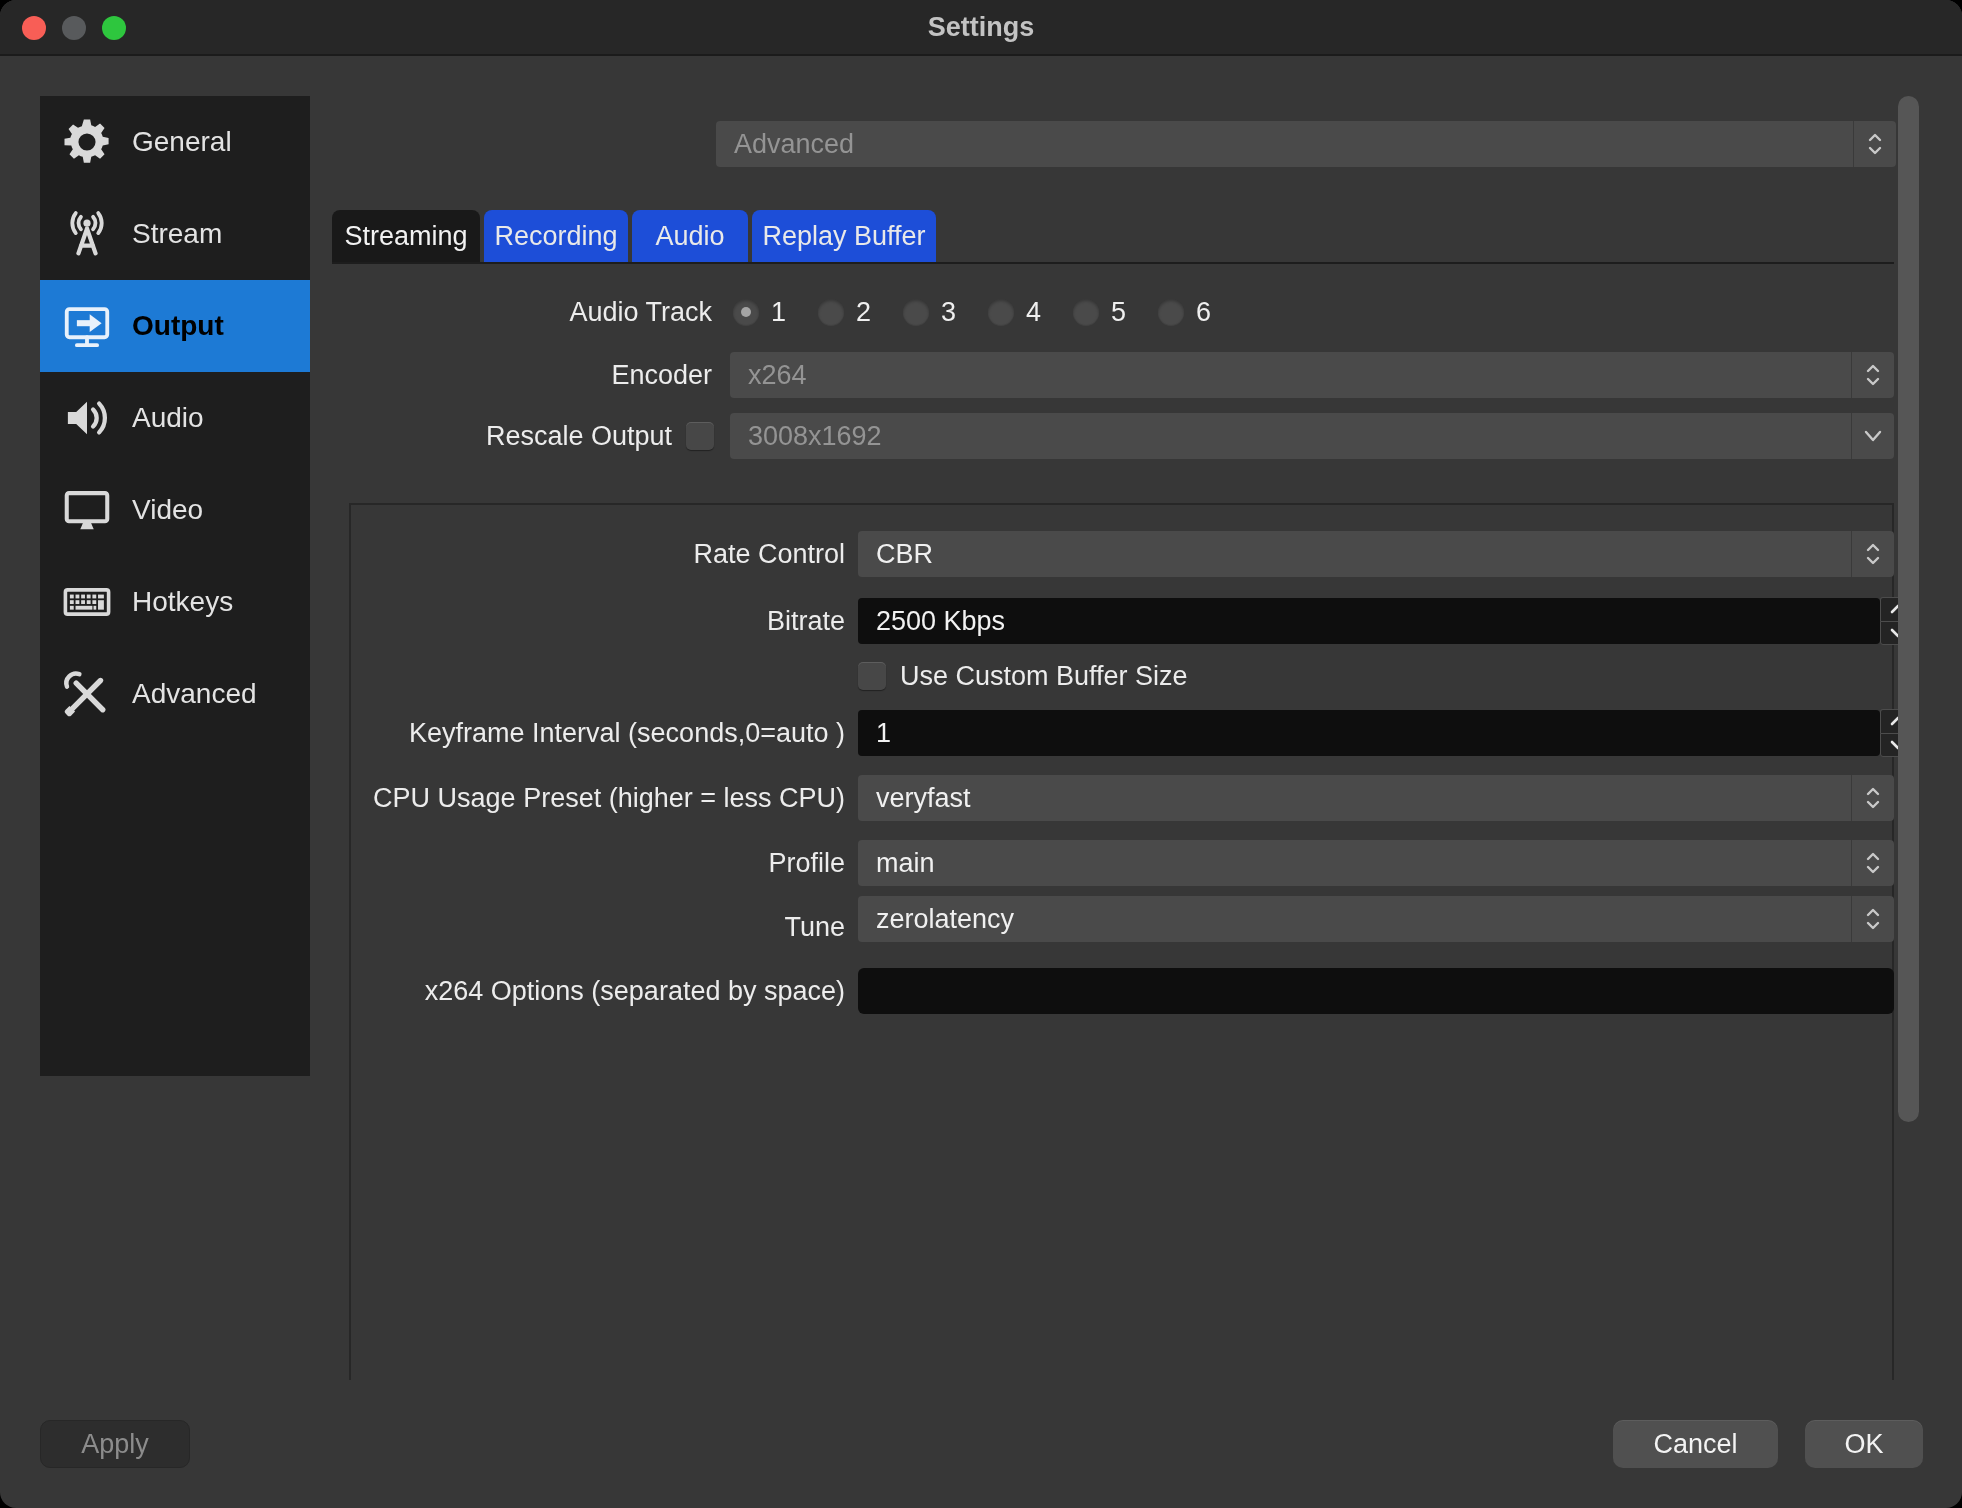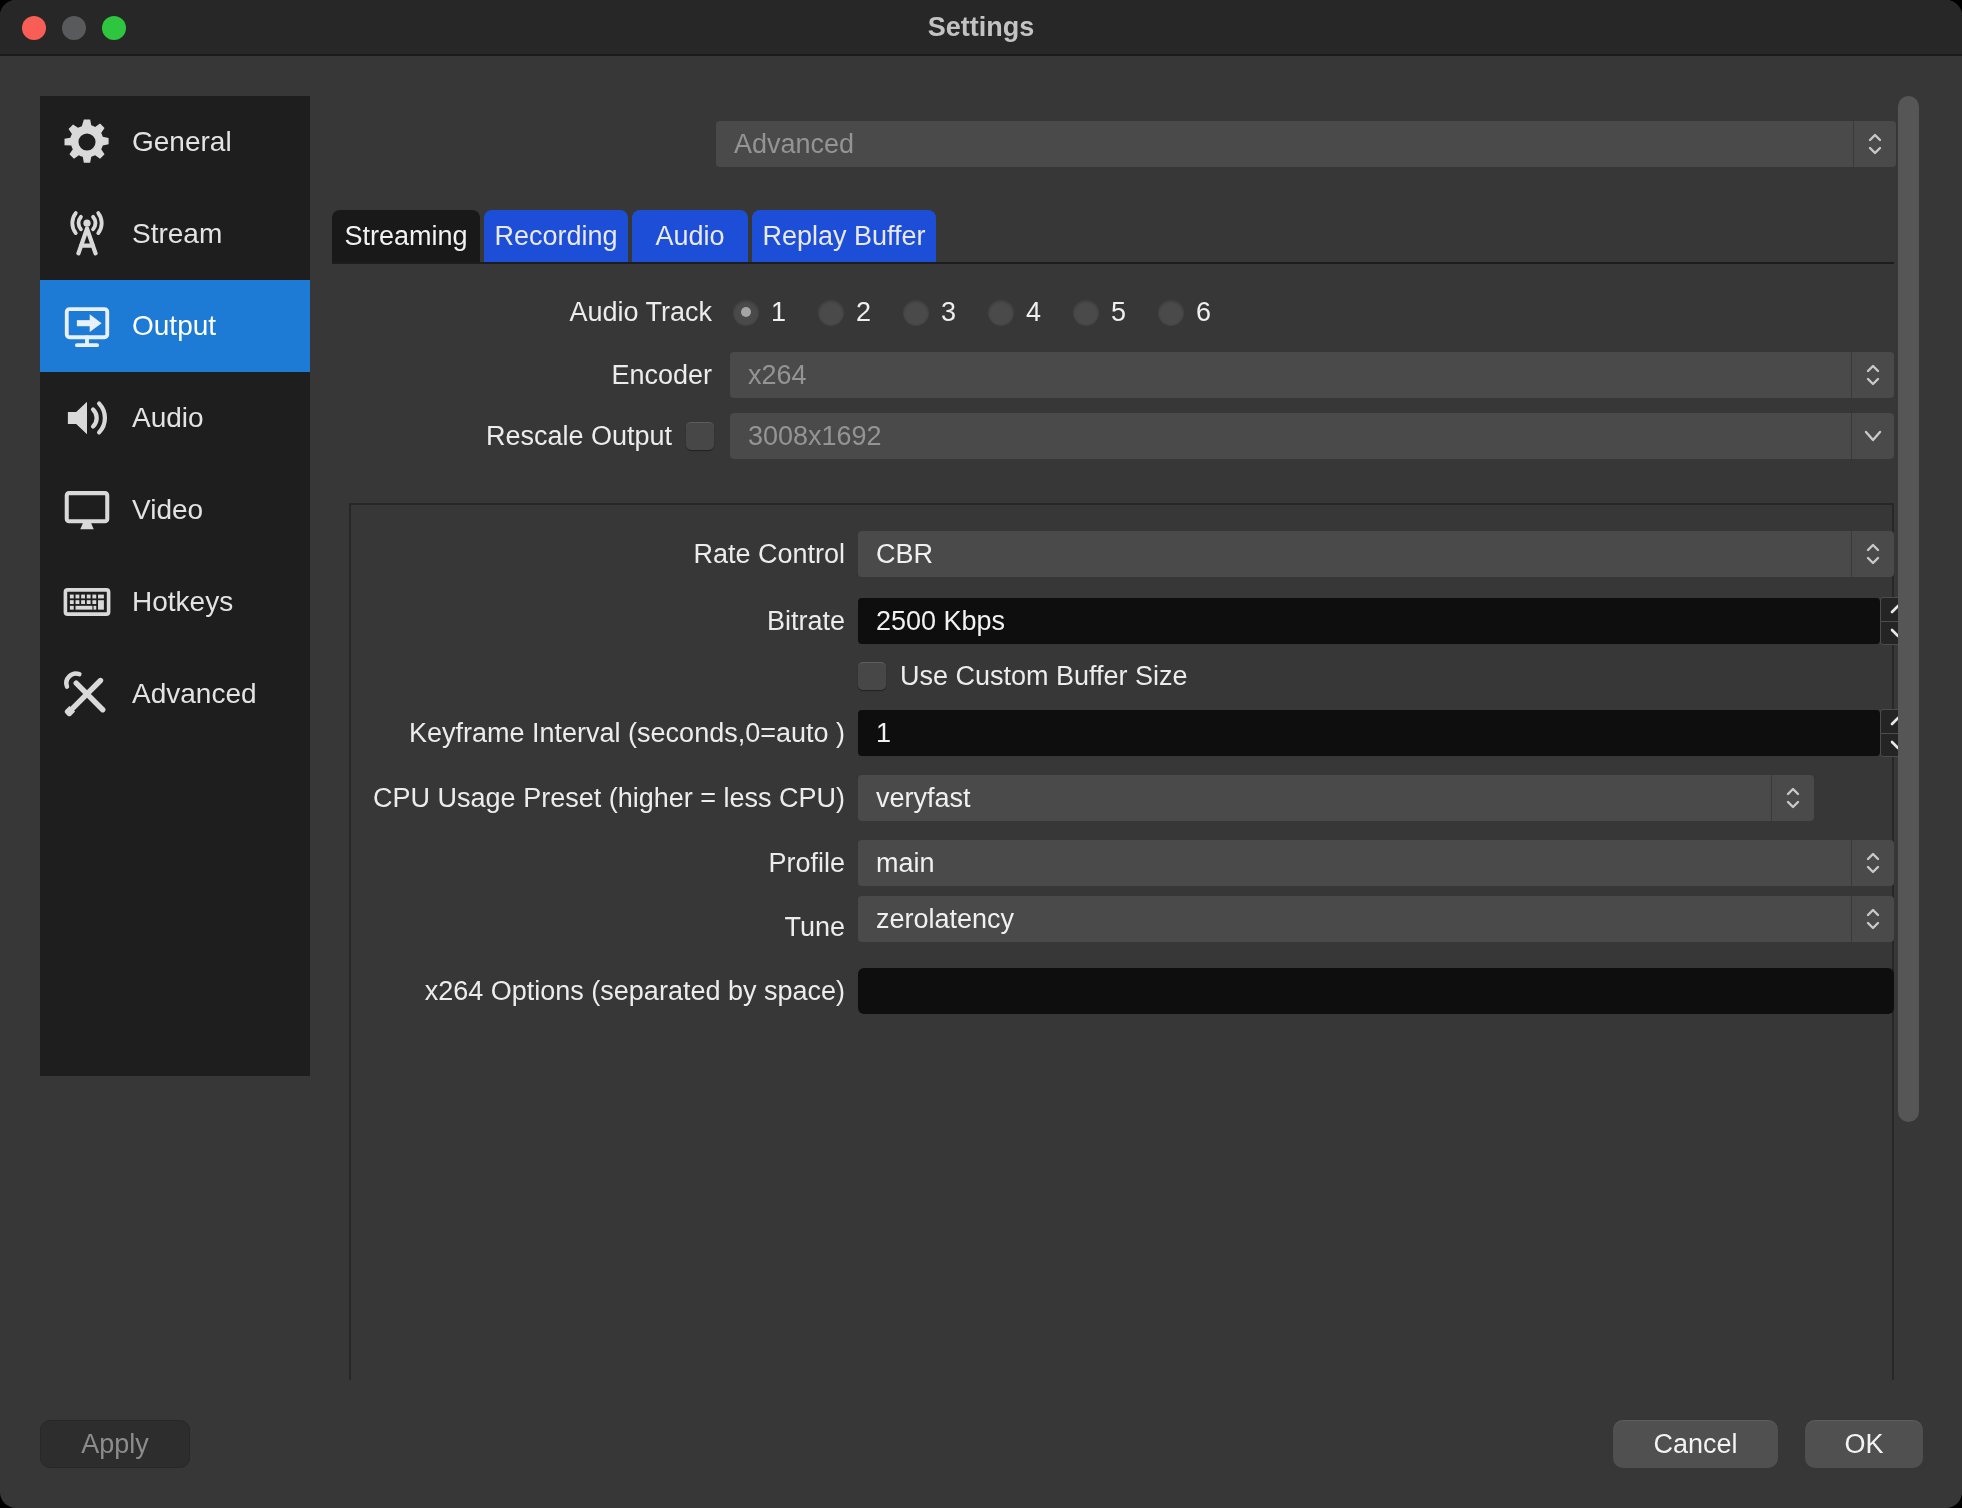--- a/index.html
+++ b/index.html
@@ -16,21 +16,21 @@
   .light.gray{background:#585a5c;}
   .light.green{background:#2ec63e;}
   .title{position:absolute;left:0;right:0;top:0;height:56px;line-height:54px;text-align:center;font-size:27px;font-weight:700;color:#c3c3c3;}
   
   .sidebar{position:absolute;left:40px;top:96px;width:270px;height:980px;background:#1e1e1e;}
   .side-item{height:92px;display:flex;align-items:center;cursor:default;}
   .side-item .ic{width:62px;margin-left:16px;display:flex;align-items:center;justify-content:center;}
   .side-item .ic svg{width:54px;height:54px;}
   .side-item .lbl{margin-left:14px;font-size:28px;color:#e3e3e3;}
   .side-item.selected{background:#1d7ad5;}
-  .side-item.selected .lbl{color:#ffffff;font-weight:400;}
+  .side-item.selected .lbl{color:#000000;font-weight:700;}
   .side-item svg .st{stroke:#d9d9d9;}
   .side-item svg .fl{fill:#d9d9d9;}
   .side-item.selected svg .st{stroke:#e8f1fb;}
   .side-item.selected svg .fl{fill:#e8f1fb;}
   
   .flabel{position:absolute;height:46px;line-height:46px;font-size:27px;color:#ececec;text-align:right;white-space:nowrap;}
   .sel{position:absolute;height:46px;background:#4a4a4a;border-radius:4px;display:flex;align-items:center;box-sizing:border-box;}
   .sel .sel-text{flex:1;padding-left:18px;font-size:27px;color:#f0f0f0;overflow:hidden;white-space:nowrap;}
   .sel.disabled .sel-text{color:#949494;}
   .sel .sel-btn{width:42px;align-self:stretch;border-left:1px solid #3a3a3a;display:flex;align-items:center;justify-content:center;}
@@ -279,21 +279,21 @@
         </svg>
       </span>
     <span class="cell">
         <svg width="18" height="12" viewBox="0 0 18 12">
           <polyline points="3,3 9,9 15,3"></polyline>
         </svg>
       </span>
   </div>
 
   <div class="flabel" style="left:360px;top:775px;width:485px;">CPU Usage Preset (higher = less CPU)</div>
-  <div class="sel" style="left:858px;top:775px;width:956px;">
+  <div class="sel" style="left:858px;top:775px;width:1036px;">
     <span class="sel-text">veryfast</span>
     <span class="sel-btn">
       <svg class="chev" width="16" height="26" viewBox="0 0 16 26">
           <polyline points="3,9 8,4 13,9"></polyline>
           <polyline points="3,17 8,22 13,17"></polyline>
         </svg>
     </span>
   </div>
 
   <div class="flabel" style="left:360px;top:840px;width:485px;">Profile</div>

